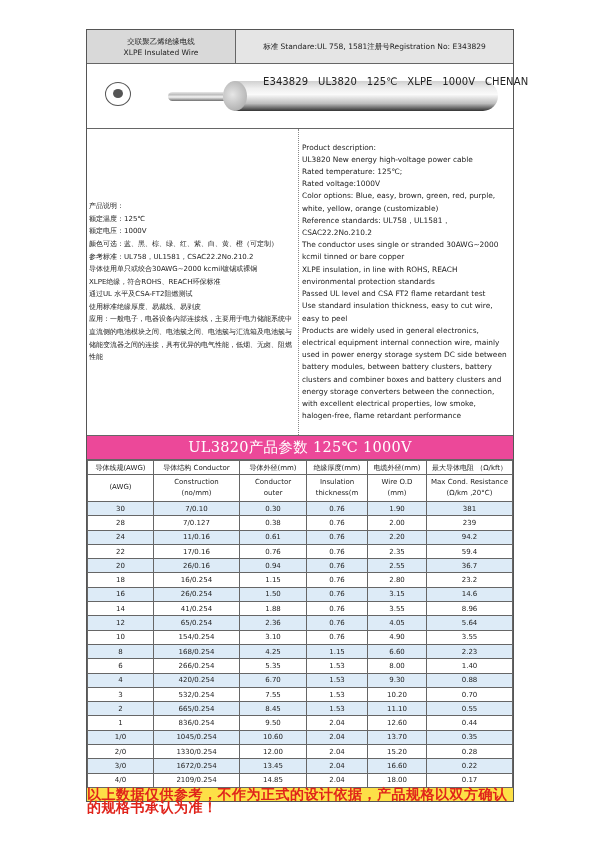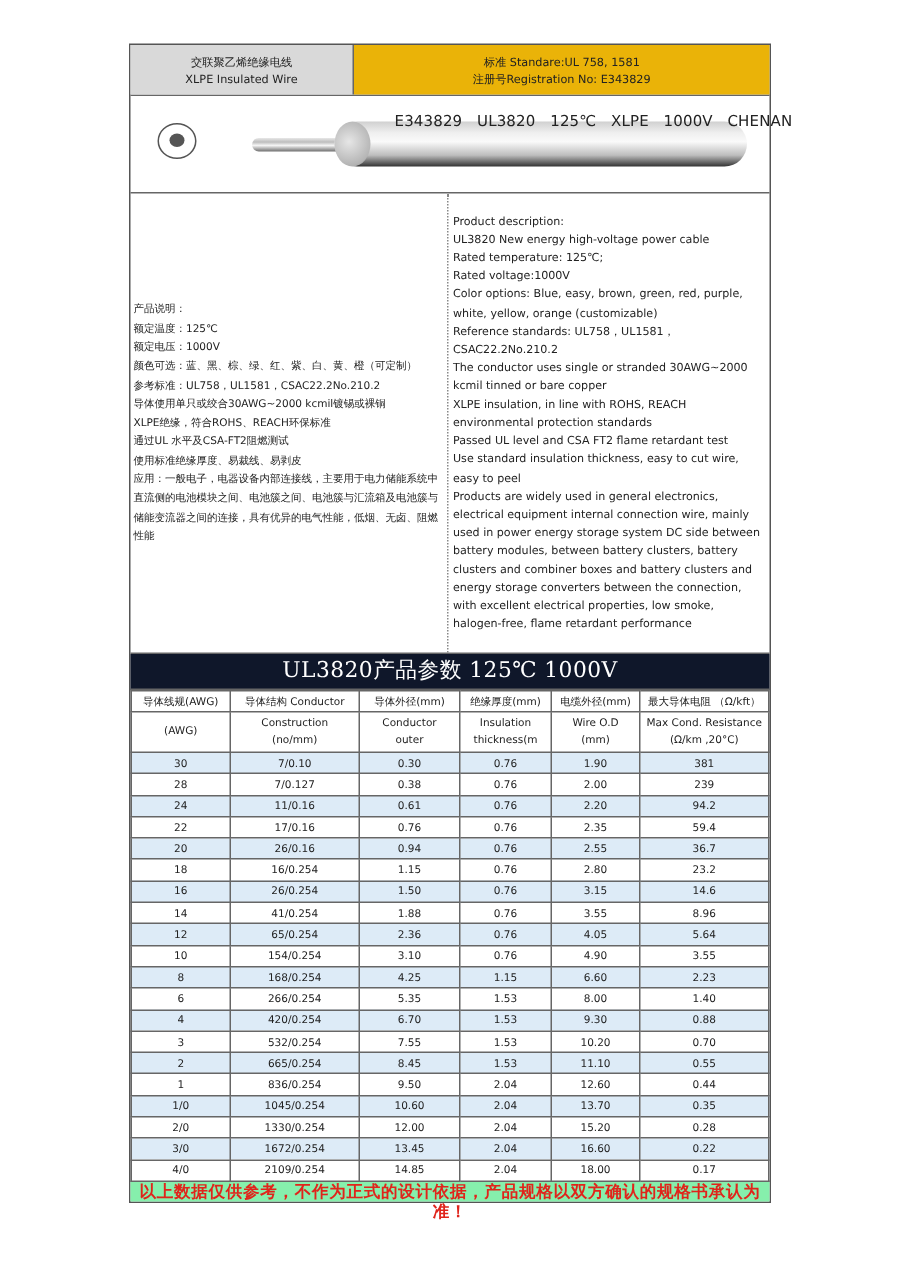--- a/index.html
+++ b/index.html
@@ -1,39 +1,39 @@
 <!DOCTYPE html>
 <html><head>
 <meta charset="utf-8">
 <style>
   html, body { margin: 0; padding: 0; background: #ffffff; }
   body { width: 600px; height: 848px; position: relative; font-family: "DejaVu Sans", "Liberation Sans", sans-serif; color: #222; }
   .sheet { position: absolute; left: 86px; top: 29px; width: 428px; border: 1px solid #555; box-sizing: border-box; background: #fff; }
   .hdr { display: flex; height: 33px; border-bottom: 1px solid #666; }
   .hdr-left { width: 148px; background: #d9d9d9; border-right: 1px solid #666; display: flex; flex-direction: column; justify-content: center; align-items: center; font-size: 7.5px; line-height: 11px; }
-  .hdr-right { flex: 1; background: #eab308; display: flex; flex-direction: column; justify-content: center; align-items: center; font-size: 7.5px; line-height: 11px; }
+  .hdr-right { flex: 1; background: #e5e5e5; display: flex; flex-direction: row; justify-content: center; align-items: center; font-size: 7.5px; line-height: 11px; }
   .wire-row { height: 64px; position: relative; border-bottom: 1px solid #666; }
   .cross { position: absolute; left: 18px; top: 18px; width: 26px; height: 24px; border: 1.5px solid #555; border-radius: 50%; box-sizing: border-box; }
   .cross .core { position: absolute; left: 7px; top: 6px; width: 10px; height: 9px; background: #555; border-radius: 50%; }
   .strand { position: absolute; left: 81px; top: 28px; width: 66px; height: 9px; border-radius: 5px; background: linear-gradient(#e8e8e8, #bdbdbd 30%, #f5f5f5 55%, #6f6f6f 100%); }
   .jacket { position: absolute; left: 136px; top: 17px; width: 275px; height: 30px; border-radius: 15px; background: linear-gradient(#d0d0d0, #efefef 25%, #fafafa 45%, #bdbdbd 75%, #333 100%); }
   .jacket-end { position: absolute; left: 136px; top: 17px; width: 24px; height: 30px; border-radius: 50%; background: radial-gradient(circle at 40% 45%, #e6e6e6, #b5b5b5 70%, #8a8a8a); }
   .print { position: absolute; left: 176px; top: 12px; font-size: 10px; letter-spacing: 0.1px; white-space: pre; color: #222; }
   .desc { display: flex; height: 306px; border-bottom: 1px solid #666; }
   .desc-left { width: 212px; padding: 0 2px; box-sizing: border-box; border-right: 1px dotted #888; display: flex; flex-direction: column; justify-content: center; font-size: 7px; line-height: 12.6px; }
   .desc-right { flex: 1; padding: 3px 3px; box-sizing: border-box; display: flex; flex-direction: column; justify-content: center; font-size: 7.4px; line-height: 12.2px; }
   .desc p { margin: 0; }
-  .tbl-title { height: 23px; background: #0f172a; color: #fff; text-align: center; font-family: "DejaVu Serif", "Liberation Serif", serif; font-size: 14.5px; line-height: 23px; border-bottom: 1px solid #666; letter-spacing: 0.3px; }
+  .tbl-title { height: 23px; background: #ec4899; color: #fff; text-align: center; font-family: "DejaVu Serif", "Liberation Serif", serif; font-size: 14.5px; line-height: 23px; border-bottom: 1px solid #666; letter-spacing: 0.3px; }
   table { border-collapse: collapse; width: 100%; table-layout: fixed; font-size: 7px; }
   td { border: 1px solid #666; text-align: center; padding: 0; height: 13.3px; line-height: 12px; }
   tr.hrow1 td { height: 13px; font-size: 7px; white-space: nowrap; text-align: center; }
   tr.hrow2 td { height: 26px; line-height: 11.5px; }
   tbody tr:nth-child(odd) td { background: #ddebf7; }
   tbody tr:nth-child(even) td { background: #ffffff; }
-  .note { height: 13px; background: #86efac; color: #e0241b; text-align: center; font-size: 11px; line-height: 13px; font-weight: bold; letter-spacing: 0.5px; }
+  .note { height: 13px; background: #fde047; color: #e0241b; text-align: left; font-size: 14px; line-height: 13px; font-weight: bold; letter-spacing: 0.5px; }
   .c1 { width: 66px; } .c2 { width: 86px; } .c3 { width: 67px; } .c4 { width: 61px; } .c5 { width: 59px; } .c6 { width: auto; }
 </style>
 </head>
 <body>
 
 <div class="sheet">
 
   <div class="hdr">
     <div class="hdr-left">
       <span>交联聚乙烯绝缘电线</span>

